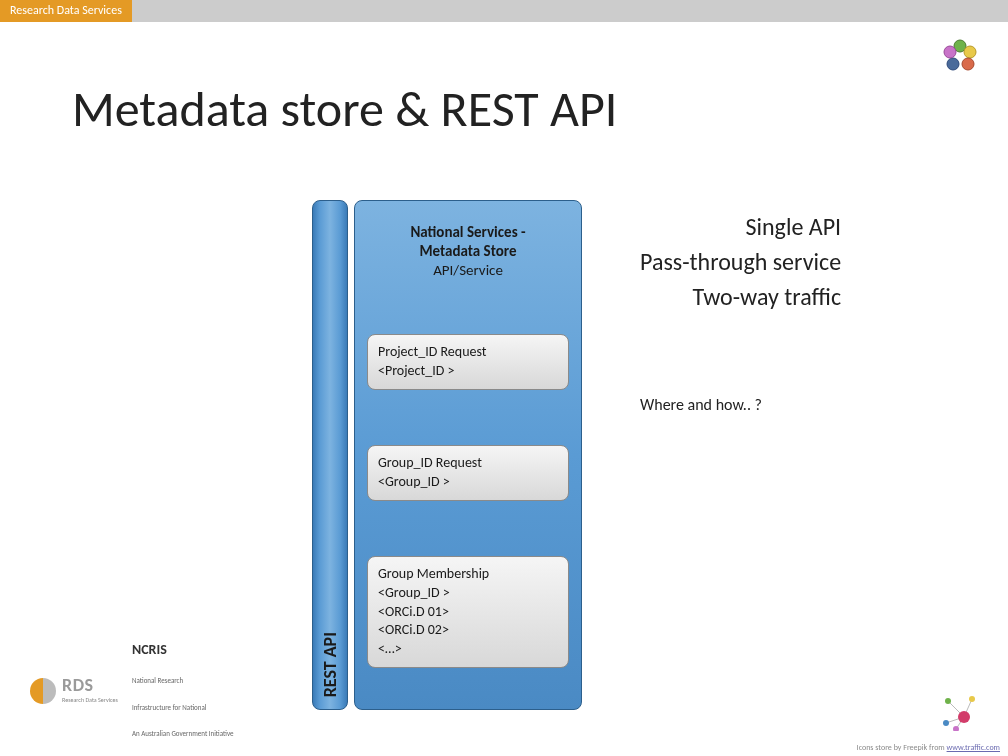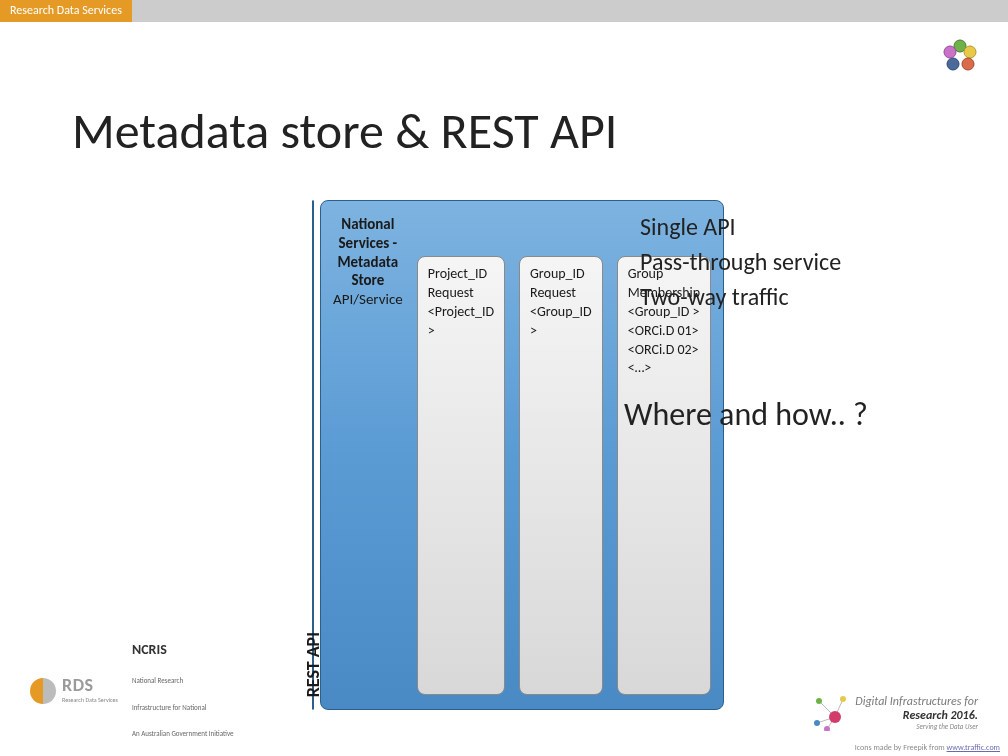--- a/index.html
+++ b/index.html
@@ -25,21 +25,21 @@
     height: 100%;
   }
   .corner-icon {
     position: absolute;
     top: 38px;
     right: 30px;
   }
   .corner-icon svg { display: block; }
   .title {
     position: absolute;
-    top: 100px;
+    top: 78px;
     left: 72px;
     font-size: 50px;
     font-weight: 400;
     color: #222222;
   }
   .diagram {
     position: absolute;
     top: 200px;
     left: 312px;
     width: 270px;
@@ -62,22 +62,23 @@
     writing-mode: vertical-rl;
     font-weight: 700;
     font-size: 18px;
     color: #1a1a1a;
   }
   .store {
     flex: 1;
     background: linear-gradient(to bottom, #7db3e0 0%, #5a9bd4 50%, #4a8ac4 100%);
     border: 1px solid #2c5f8c;
     border-radius: 8px;
-    padding: 14px 12px;
-    display: flex;
+    padding: 22px 12px;
+    display: flex;
+    flex-direction: column;
     gap: 14px;
   }
   .store-header {
     color: #1a1a1a;
     font-size: 15px;
     text-align: center;
     line-height: 1.25;
   }
   .store-header .l1,
   .store-header .l2 { font-weight: 700; }
@@ -91,26 +92,27 @@
     color: #1a1a1a;
     margin-top: 41px;
   }
   .side-text {
     position: absolute;
     top: 210px;
     left: 640px;
     font-size: 24px;
     color: #222222;
     line-height: 1.45;
+    text-align: right;
   }
   .side-text-2 {
     position: absolute;
     top: 395px;
-    left: 624px;
-    font-size: 32px;
+    left: 640px;
+    font-size: 16px;
     color: #222222;
   }
   .footer-left {
     position: absolute;
     bottom: 18px;
     left: 30px;
     display: flex;
     align-items: center;
     gap: 14px;
   }
@@ -214,23 +216,18 @@
         <line x1="22" y1="22" x2="30" y2="4" stroke="#bbb"></line>
         <line x1="22" y1="22" x2="4" y2="28" stroke="#bbb"></line>
         <line x1="22" y1="22" x2="14" y2="34" stroke="#bbb"></line>
         <circle cx="22" cy="22" r="6" fill="#d23c6a"></circle>
         <circle cx="6" cy="6" r="3" fill="#6fb24a"></circle>
         <circle cx="30" cy="4" r="3" fill="#e8c94a"></circle>
         <circle cx="4" cy="28" r="3" fill="#4a8ac4"></circle>
         <circle cx="14" cy="34" r="3" fill="#c873c8"></circle>
       </svg>
     </div>
-    <div class="dir-text">
-      <div class="l1">Digital Infrastructures for</div>
-      <div class="l2">Research 2016.</div>
-      <div class="l3">Serving the Data User</div>
-    </div>
   </div>
 </div>
 
 <div class="credit">
-  <span>Icons made by Freepik from </span><span class="u">www.traffic.com</span>
+  <span>Icons store by Freepik from </span><span class="u">www.traffic.com</span>
 </div>
 
 </body></html>

